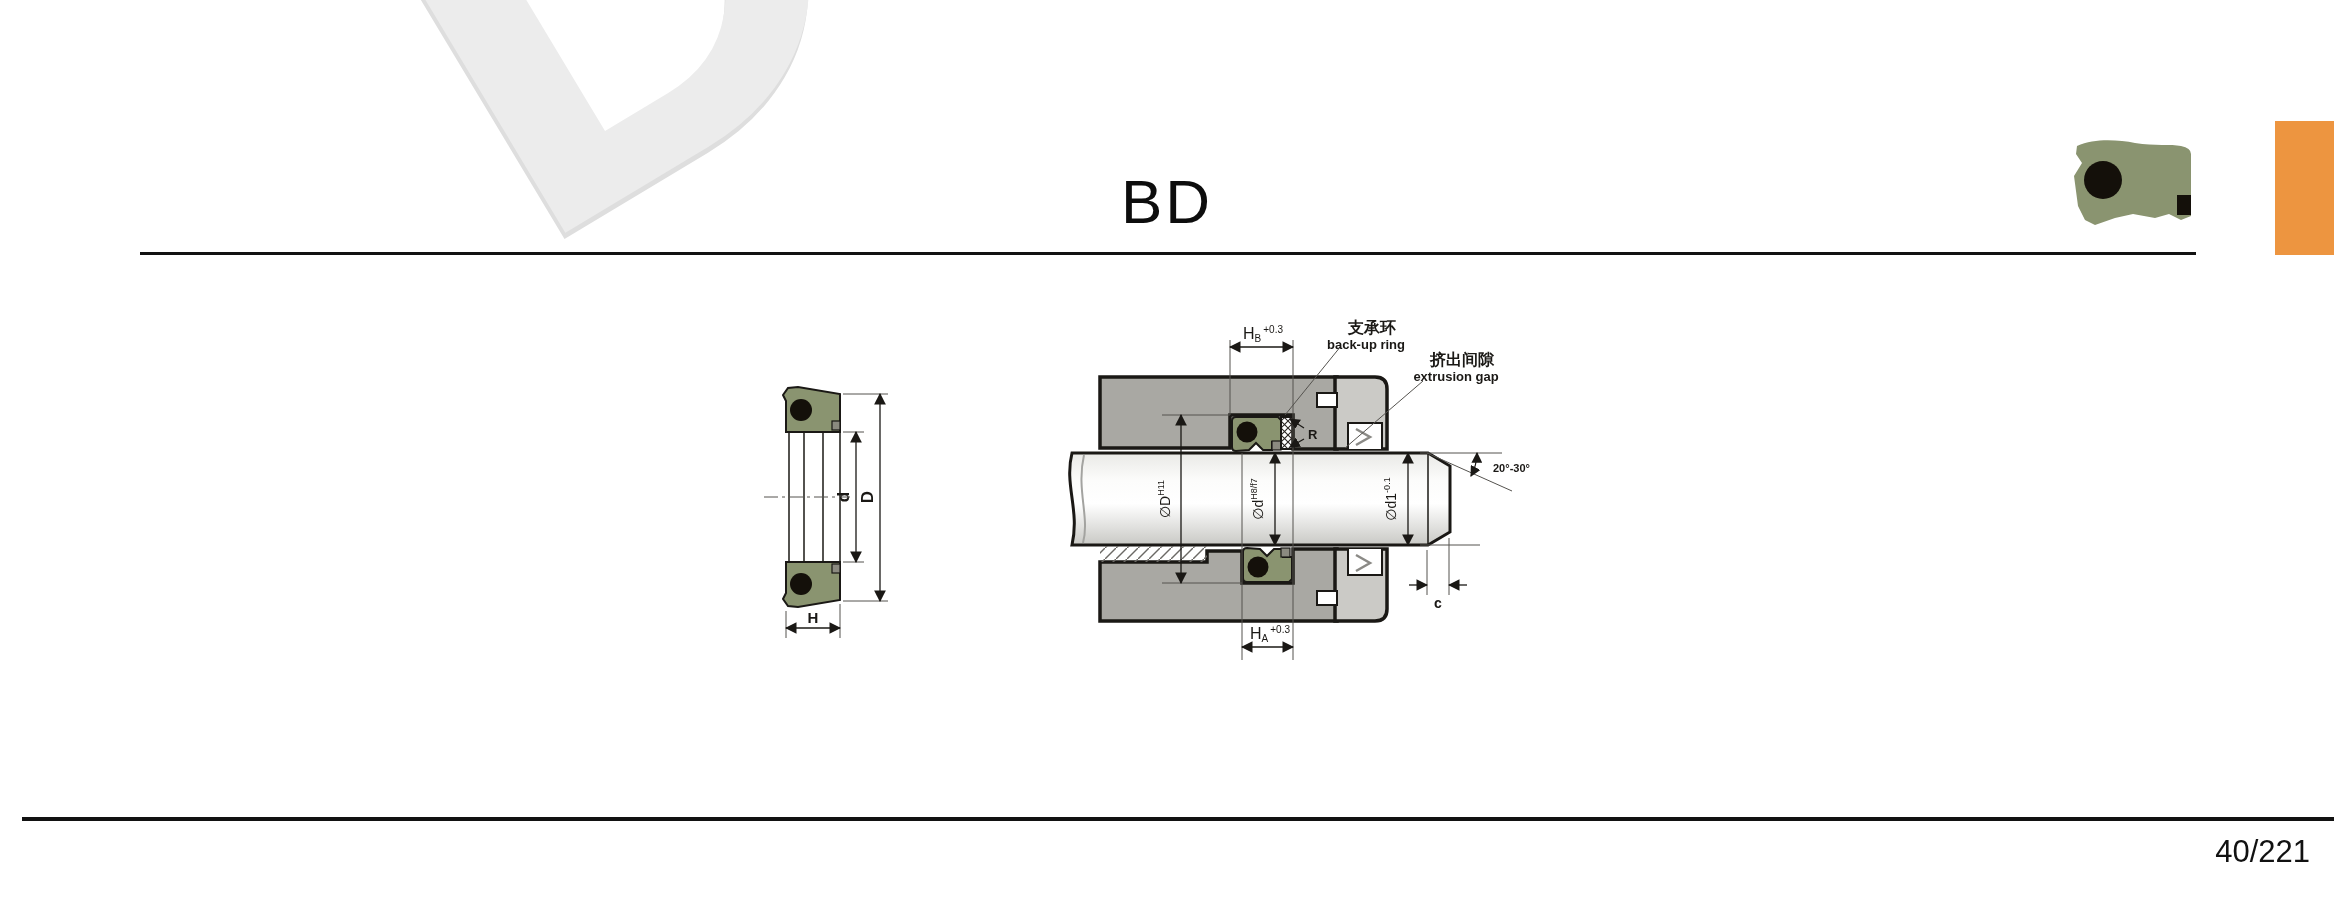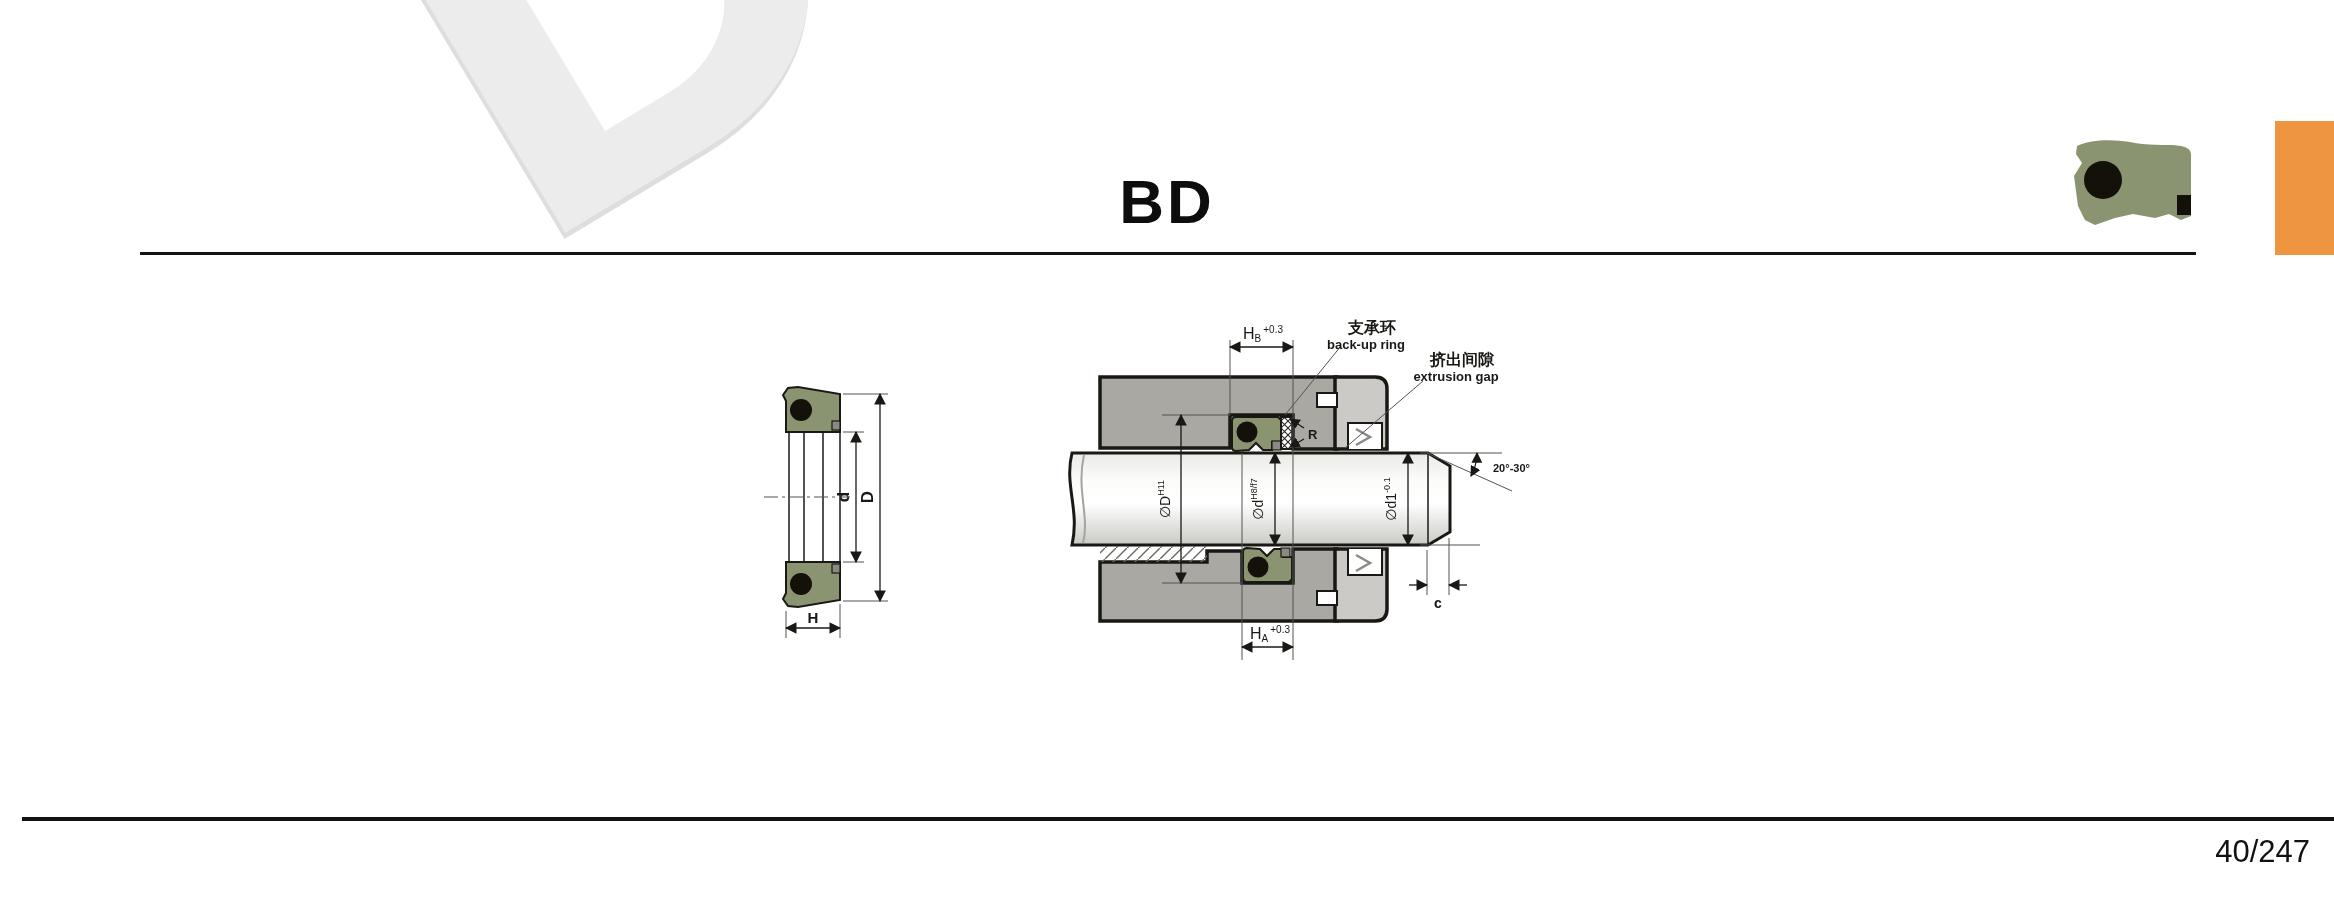--- a/index.html
+++ b/index.html
@@ -8,21 +8,21 @@
     font-family:"Liberation Sans",sans-serif;color:#151515;
   }
   .watermark{
     position:absolute;left:360px;top:-500px;font-size:600px;font-weight:bold;
     letter-spacing:30px;color:var(--watermark-gray,#ececec);
     transform:rotate(-31deg);white-space:nowrap;
     text-shadow:-4px 5px 0 #dedede;user-select:none;
   }
   .page-title{
     position:absolute;left:50%;top:166px;transform:translateX(-50%);
-    font-size:62px;font-weight:700;letter-spacing:3px;color:#0d0d0d;
+    font-size:62px;font-weight:400;letter-spacing:3px;color:#0d0d0d;
   }
   .title-rule{position:absolute;left:140px;top:252px;width:2056px;height:3px;background:#121212;}
   .footer-rule{position:absolute;left:22px;top:817px;width:2312px;height:4px;background:#121212;}
   .page-number{position:absolute;right:24px;top:834px;font-size:31px;color:#111;}
   .orange-tab{position:absolute;left:2275px;top:121px;width:59px;height:134px;background:var(--accent-orange,#ED9540);}
   .seal-icon{position:absolute;left:2073px;top:136px;}
   .left-view{position:absolute;left:752px;top:375px;}
   .section-view{position:absolute;left:1050px;top:295px;}
   svg text{font-family:"Liberation Sans",sans-serif;fill:#1a1815;}
 </style>
@@ -219,15 +219,15 @@
     </g>
 
     <g>
       <line x1="295" y1="153" x2="373" y2="86" stroke="#55534f" stroke-width="1"></line>
       <text x="412" y="70" text-anchor="middle" font-size="16" font-weight="bold">挤出间隙</text>
       <text x="406" y="86" text-anchor="middle" font-size="13" font-weight="bold">extrusion gap</text>
     </g>
   </svg>
 
   <div class="footer-rule"></div>
-  <div class="page-number">40/247</div>
+  <div class="page-number">40/221</div>
 
 </div>
 
 </body></html>

